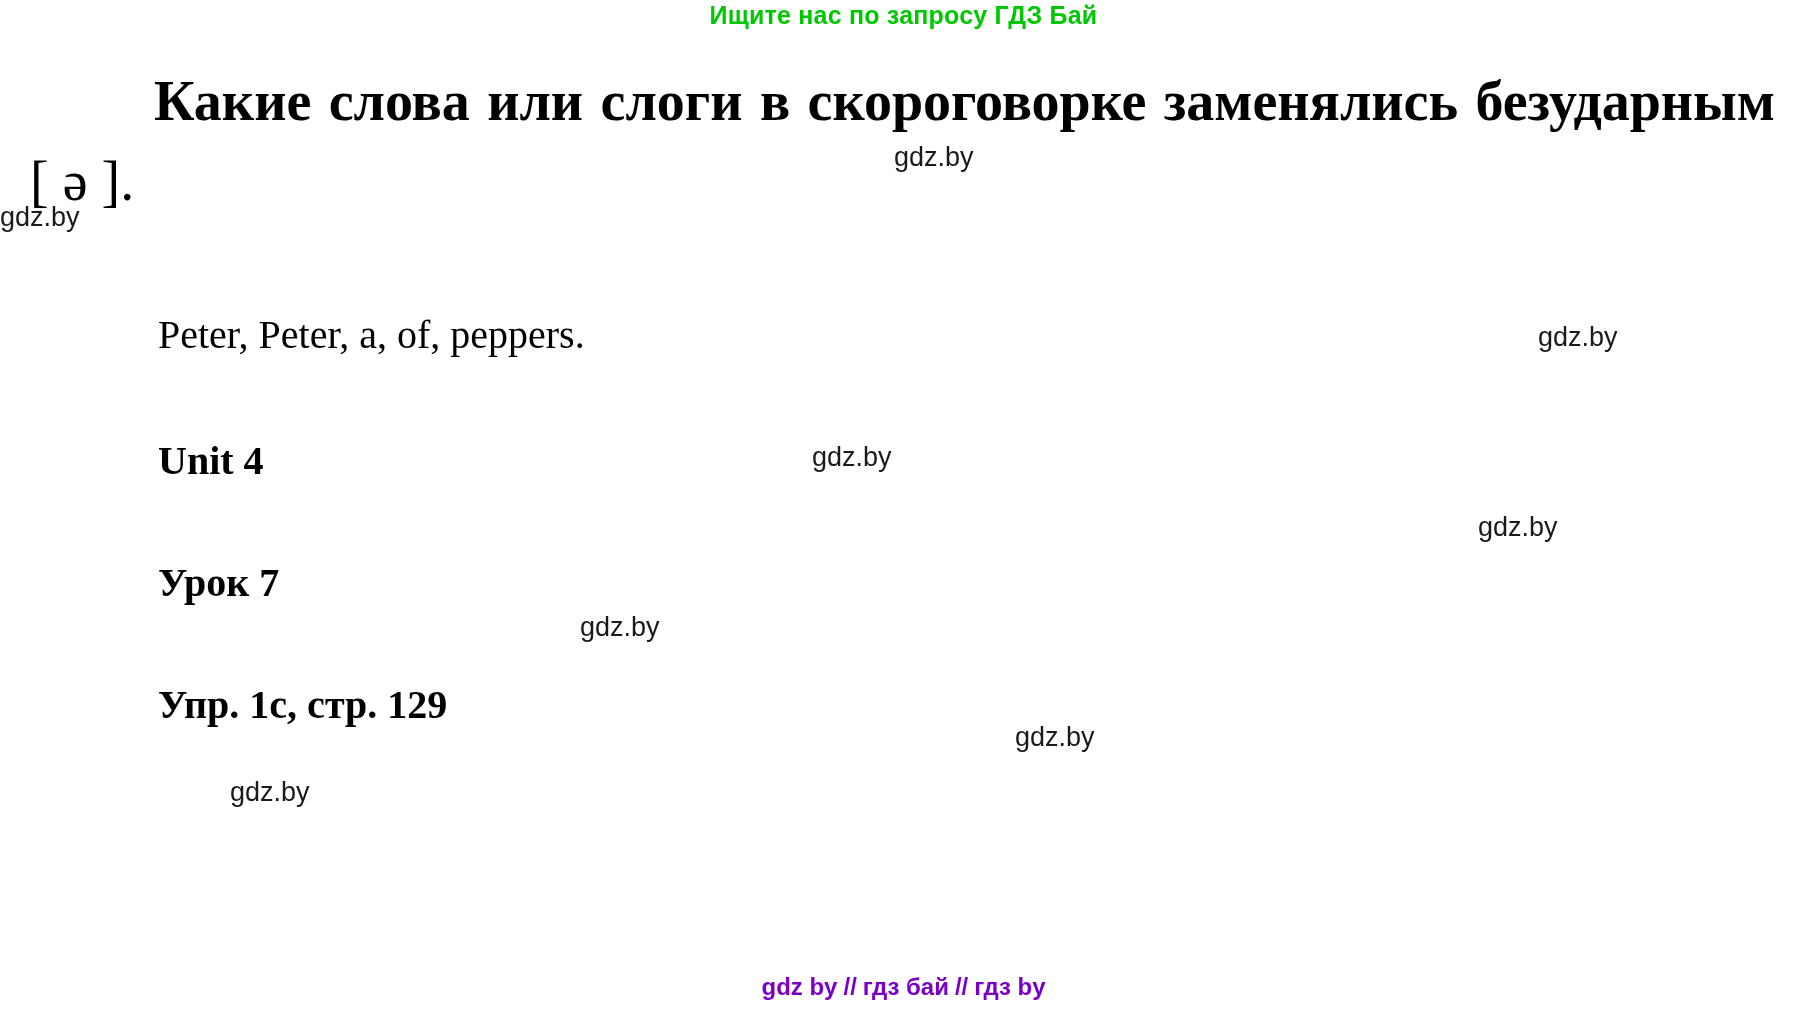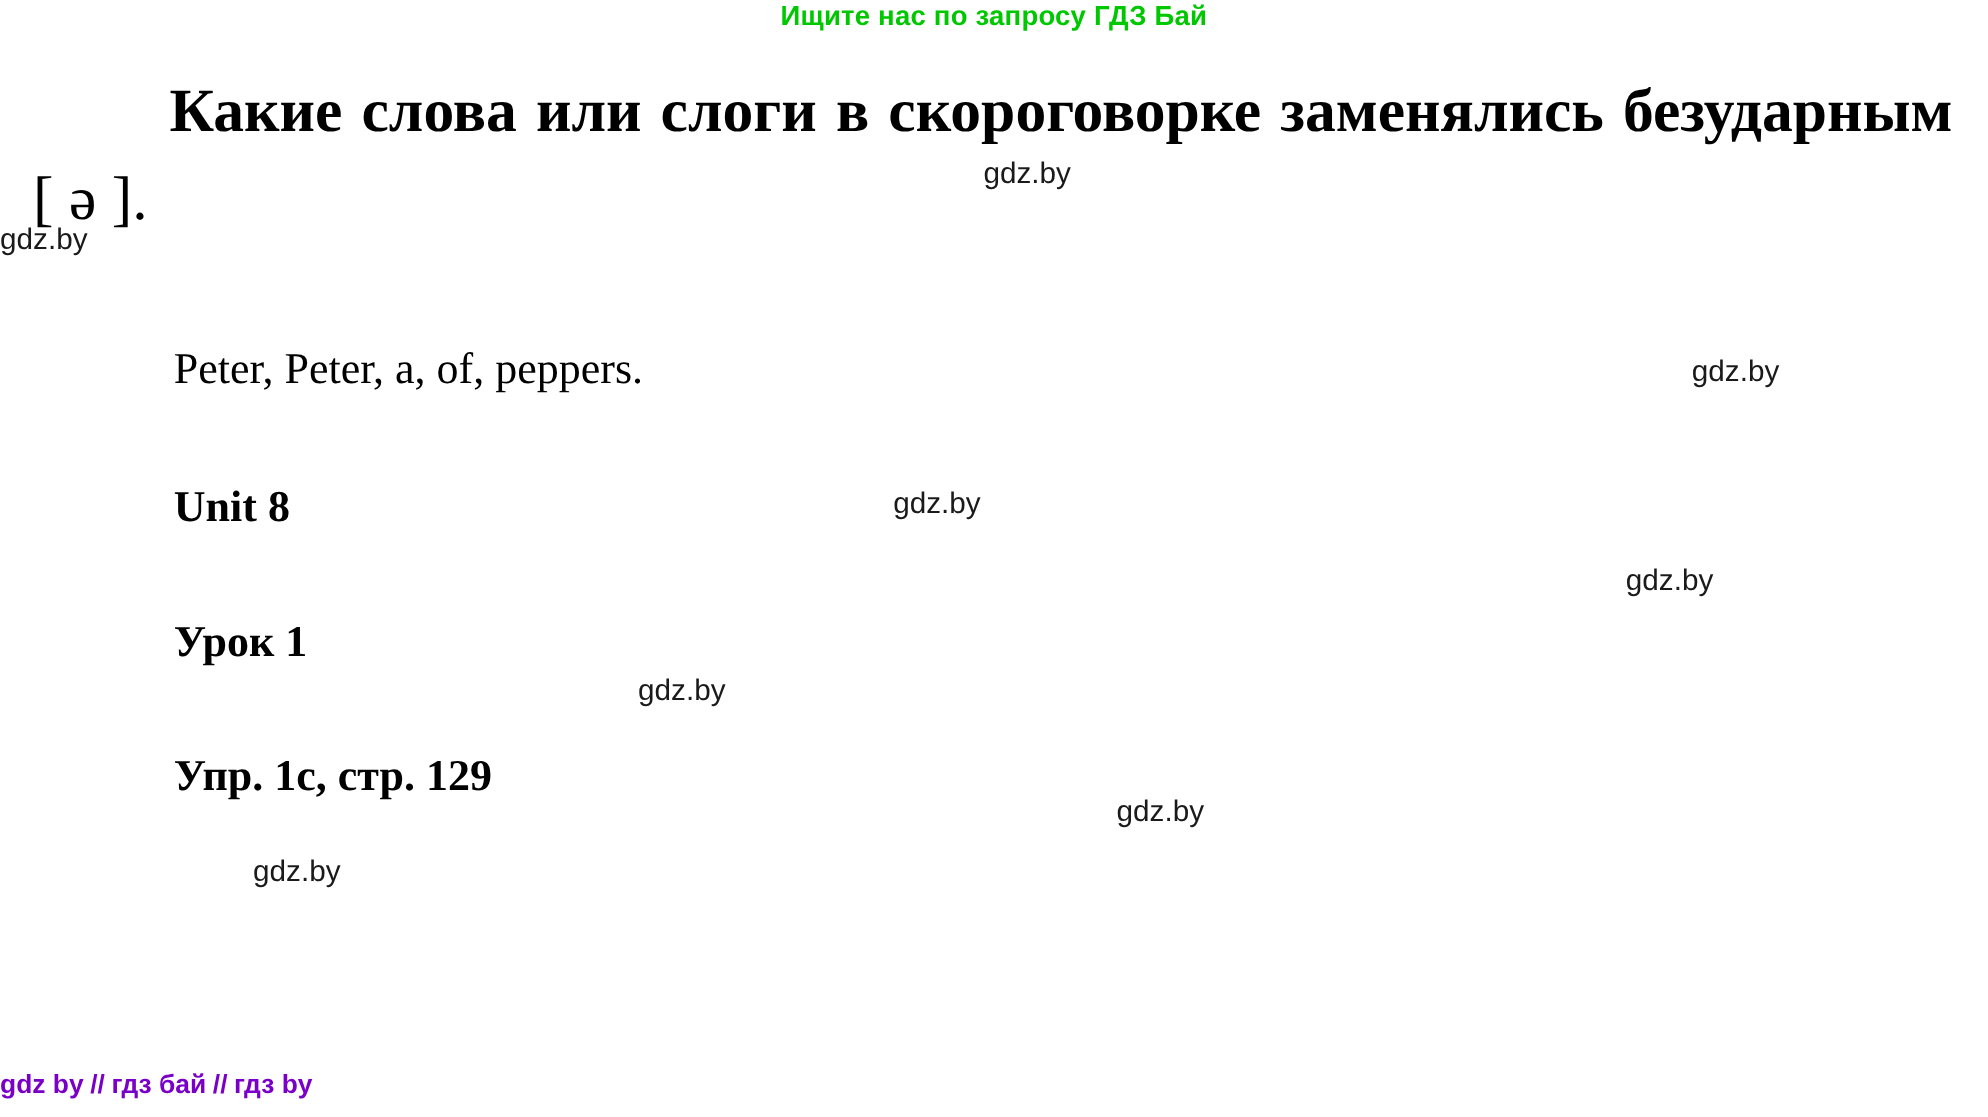--- a/index.html
+++ b/index.html
@@ -35,21 +35,21 @@
     color: #00c800;
     letter-spacing: 0.2px;
   }
 
   
   .bottom-banner {
     position: absolute;
     bottom: 14px;
     left: 0;
     width: 100%;
-    text-align: left;
+    text-align: center;
     font-family: "Liberation Sans", sans-serif;
     font-size: 24px;
     font-weight: bold;
     color: #7a00c8;
   }
   .bottom-banner .sep {
     font-weight: bold;
     color: #7a00c8;
     padding: 0 6px;
   }
@@ -138,25 +138,25 @@
   <div class="content">
 
     <p class="q-bold"><span>Какие слова или слоги в скороговорке заменялись безударным</span><span class="normal"> [ ə ].</span></p>
 
     <div class="sp-1"></div>
 
     <p class="answer">Peter, Peter, a, of, peppers.</p>
 
     <div class="sp-2"></div>
 
-    <p class="heading">Unit 8</p>
+    <p class="heading">Unit 4</p>
 
     <div class="sp-3"></div>
 
-    <p class="heading">Урок 1</p>
+    <p class="heading">Урок 7</p>
 
     <div class="sp-4"></div>
 
     <p class="heading">Упр. 1c, стр. 129</p>
 
     <div class="sp-5"></div>
 
 
   </div>
 

